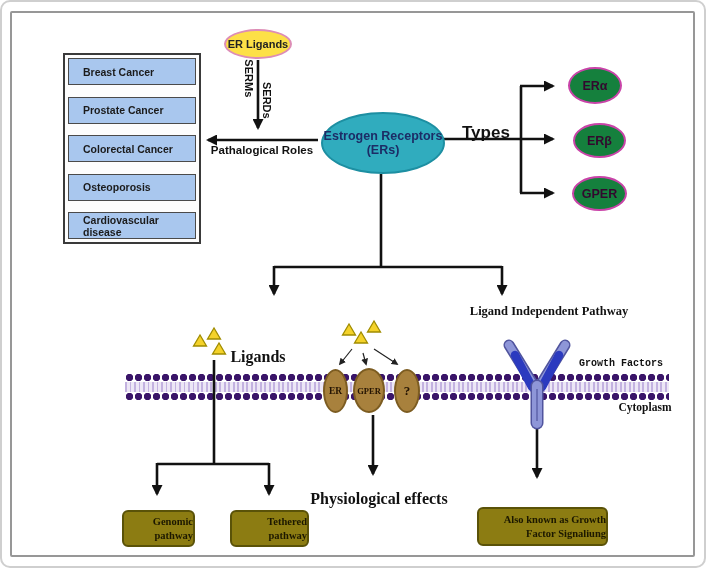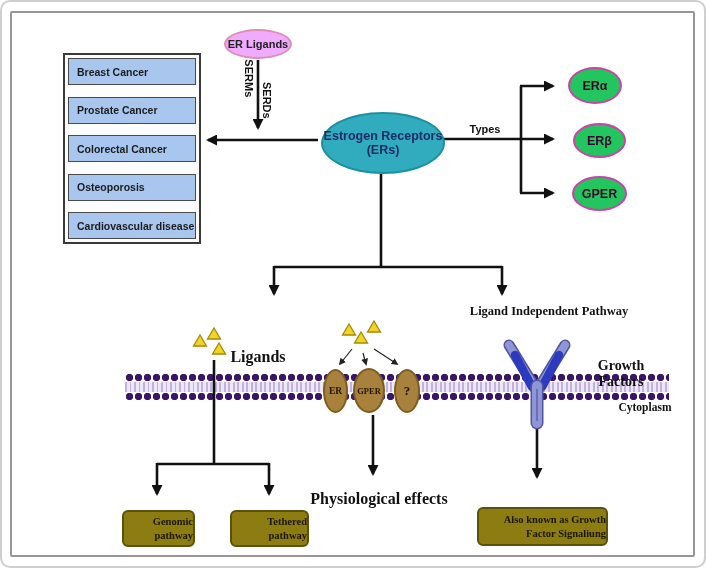--- a/index.html
+++ b/index.html
@@ -9,31 +9,31 @@
   .frame{position:absolute;left:8px;top:9px;right:9px;bottom:9px;
          border:2px solid #979797;border-radius:2px;}
   .abs{position:absolute;box-sizing:border-box;}
   .lbl{position:absolute;box-sizing:border-box;font-weight:bold;color:#111;
        text-align:center;line-height:1.15;}
   .sans{font-family:"Liberation Sans", sans-serif;}
   .serif{font-family:"Liberation Serif", serif;}
   .ellipse{position:absolute;box-sizing:border-box;border-radius:50%;
            display:flex;align-items:center;justify-content:center;
            font-weight:bold;text-align:center;}
-  .pink-lite{background:#f0abfc;border:2px solid #dd8db6;color:#222;font-size:11px;}
+  .pink-lite{background:#fde047;border:2px solid #dd8db6;color:#222;font-size:11px;}
   .teal{background:#30acbe;border:2px solid #1d8fa2;color:#1c2c66;font-size:12.5px;}
-  .pink{background:#22c55e;border:2px solid #c943a8;color:#33082e;font-size:12.5px;}
+  .pink{background:#15803d;border:2px solid #c943a8;color:#33082e;font-size:12.5px;}
   .brown{background:#a8813d;border:2px solid #7c5c21;color:#241403;
          font-family:"Liberation Serif", serif;}
   .diseases{position:absolute;left:61px;top:51px;width:128px;height:181px;
             border:2px solid #3a3a3a;background:#fdfdfd;padding:3px;
             display:flex;flex-direction:column;justify-content:space-between;}
   .disease-row{height:25px;background:#a9c7ee;border:1px solid #4a4a4a;
                font-size:10.5px;font-weight:bold;color:#1b1b1b;
-               display:flex;align-items:center;padding-left:8px;}
+               display:flex;align-items:center;padding-left:14px;}
   .olive{position:absolute;box-sizing:border-box;background:#8c7c12;
          border:2px solid #5a5208;border-radius:6px;color:#1c1800;
          font-family:"Liberation Serif", serif;font-weight:bold;font-size:10.5px;
          display:flex;flex-direction:column;align-items:flex-end;justify-content:center;
          text-align:center;line-height:1.25;}
   .membrane{position:absolute;left:123px;top:371px;width:544px;height:28px;}
   .mem-heads{height:9px;background-image:radial-gradient(circle at 4.5px 4.5px,#3a1569 3.4px,rgba(0,0,0,0) 4px);
              background-size:9px 9px;background-repeat:repeat-x;}
   .mem-tails{height:10px;background:repeating-linear-gradient(90deg,#c3b2e0 0 1.8px,#ede7f6 1.8px 4.5px);}
   .rot90{transform:rotate(90deg);}
@@ -118,34 +118,35 @@
     <div class="disease-row">Colorectal Cancer</div>
     <div class="disease-row">Osteoporosis</div>
     <div class="disease-row">Cardiovascular disease</div>
   </div>
 
   <div class="ellipse pink-lite" style="left:222px;top:27px;width:68px;height:30px;">ER Ligands</div>
 
   <div class="lbl sans rot90" style="left:213px;top:70px;width:68px;font-size:11px;">SERMs</div>
   <div class="lbl sans rot90" style="left:231px;top:92px;width:68px;font-size:11px;">SERDs</div>
 
+  <div class="lbl sans" style="left:190px;top:142px;width:140px;font-size:11.5px;">Pathalogical Roles</div>
 
   <div class="ellipse teal" style="left:319px;top:110px;width:124px;height:62px;flex-direction:column;">
     <div>Estrogen Receptors</div>
     <div>(ERs)</div>
   </div>
 
-  <div class="lbl sans" style="left:460px;top:121px;width:46px;font-size:11px;">Types</div>
+  <div class="lbl sans" style="left:460px;top:121px;width:46px;font-size:17px;">Types</div>
   <div class="ellipse pink" style="left:566px;top:65px;width:54px;height:37px;">ERα</div>
   <div class="ellipse pink" style="left:571px;top:121px;width:53px;height:35px;">ERβ</div>
   <div class="ellipse pink" style="left:570px;top:174px;width:55px;height:35px;">GPER</div>
 
   <div class="lbl serif" style="left:456px;top:302px;width:182px;font-size:12.5px;">Ligand Independent Pathway</div>
   <div class="lbl serif" style="left:226px;top:346px;width:60px;font-size:16px;">Ligands</div>
-  <div class="lbl serif" style="left:572px;top:356px;width:94px;font-size:14px;">Growth Factors</div>
+  <div class="lbl serif" style="left:572px;top:356px;width:94px;font-size:10px;font-family:Liberation Mono, monospace;">Growth Factors</div>
   <div class="lbl serif" style="left:596px;top:399px;width:94px;font-size:11.5px;">Cytoplasm</div>
   <div class="lbl serif" style="left:307px;top:488px;width:140px;font-size:16px;">Physiological effects</div>
 
   <div class="ellipse brown" style="left:321px;top:367px;width:25px;height:44px;font-size:9.5px;">ER</div>
   <div class="ellipse brown" style="left:351px;top:366px;width:32px;height:45px;font-size:8.5px;">GPER</div>
   <div class="ellipse brown" style="left:392px;top:367px;width:26px;height:44px;font-size:13px;">?</div>
 
   <div class="olive" style="left:120px;top:508px;width:73px;height:37px;">
     <div>Genomic</div>
     <div>pathway</div>

